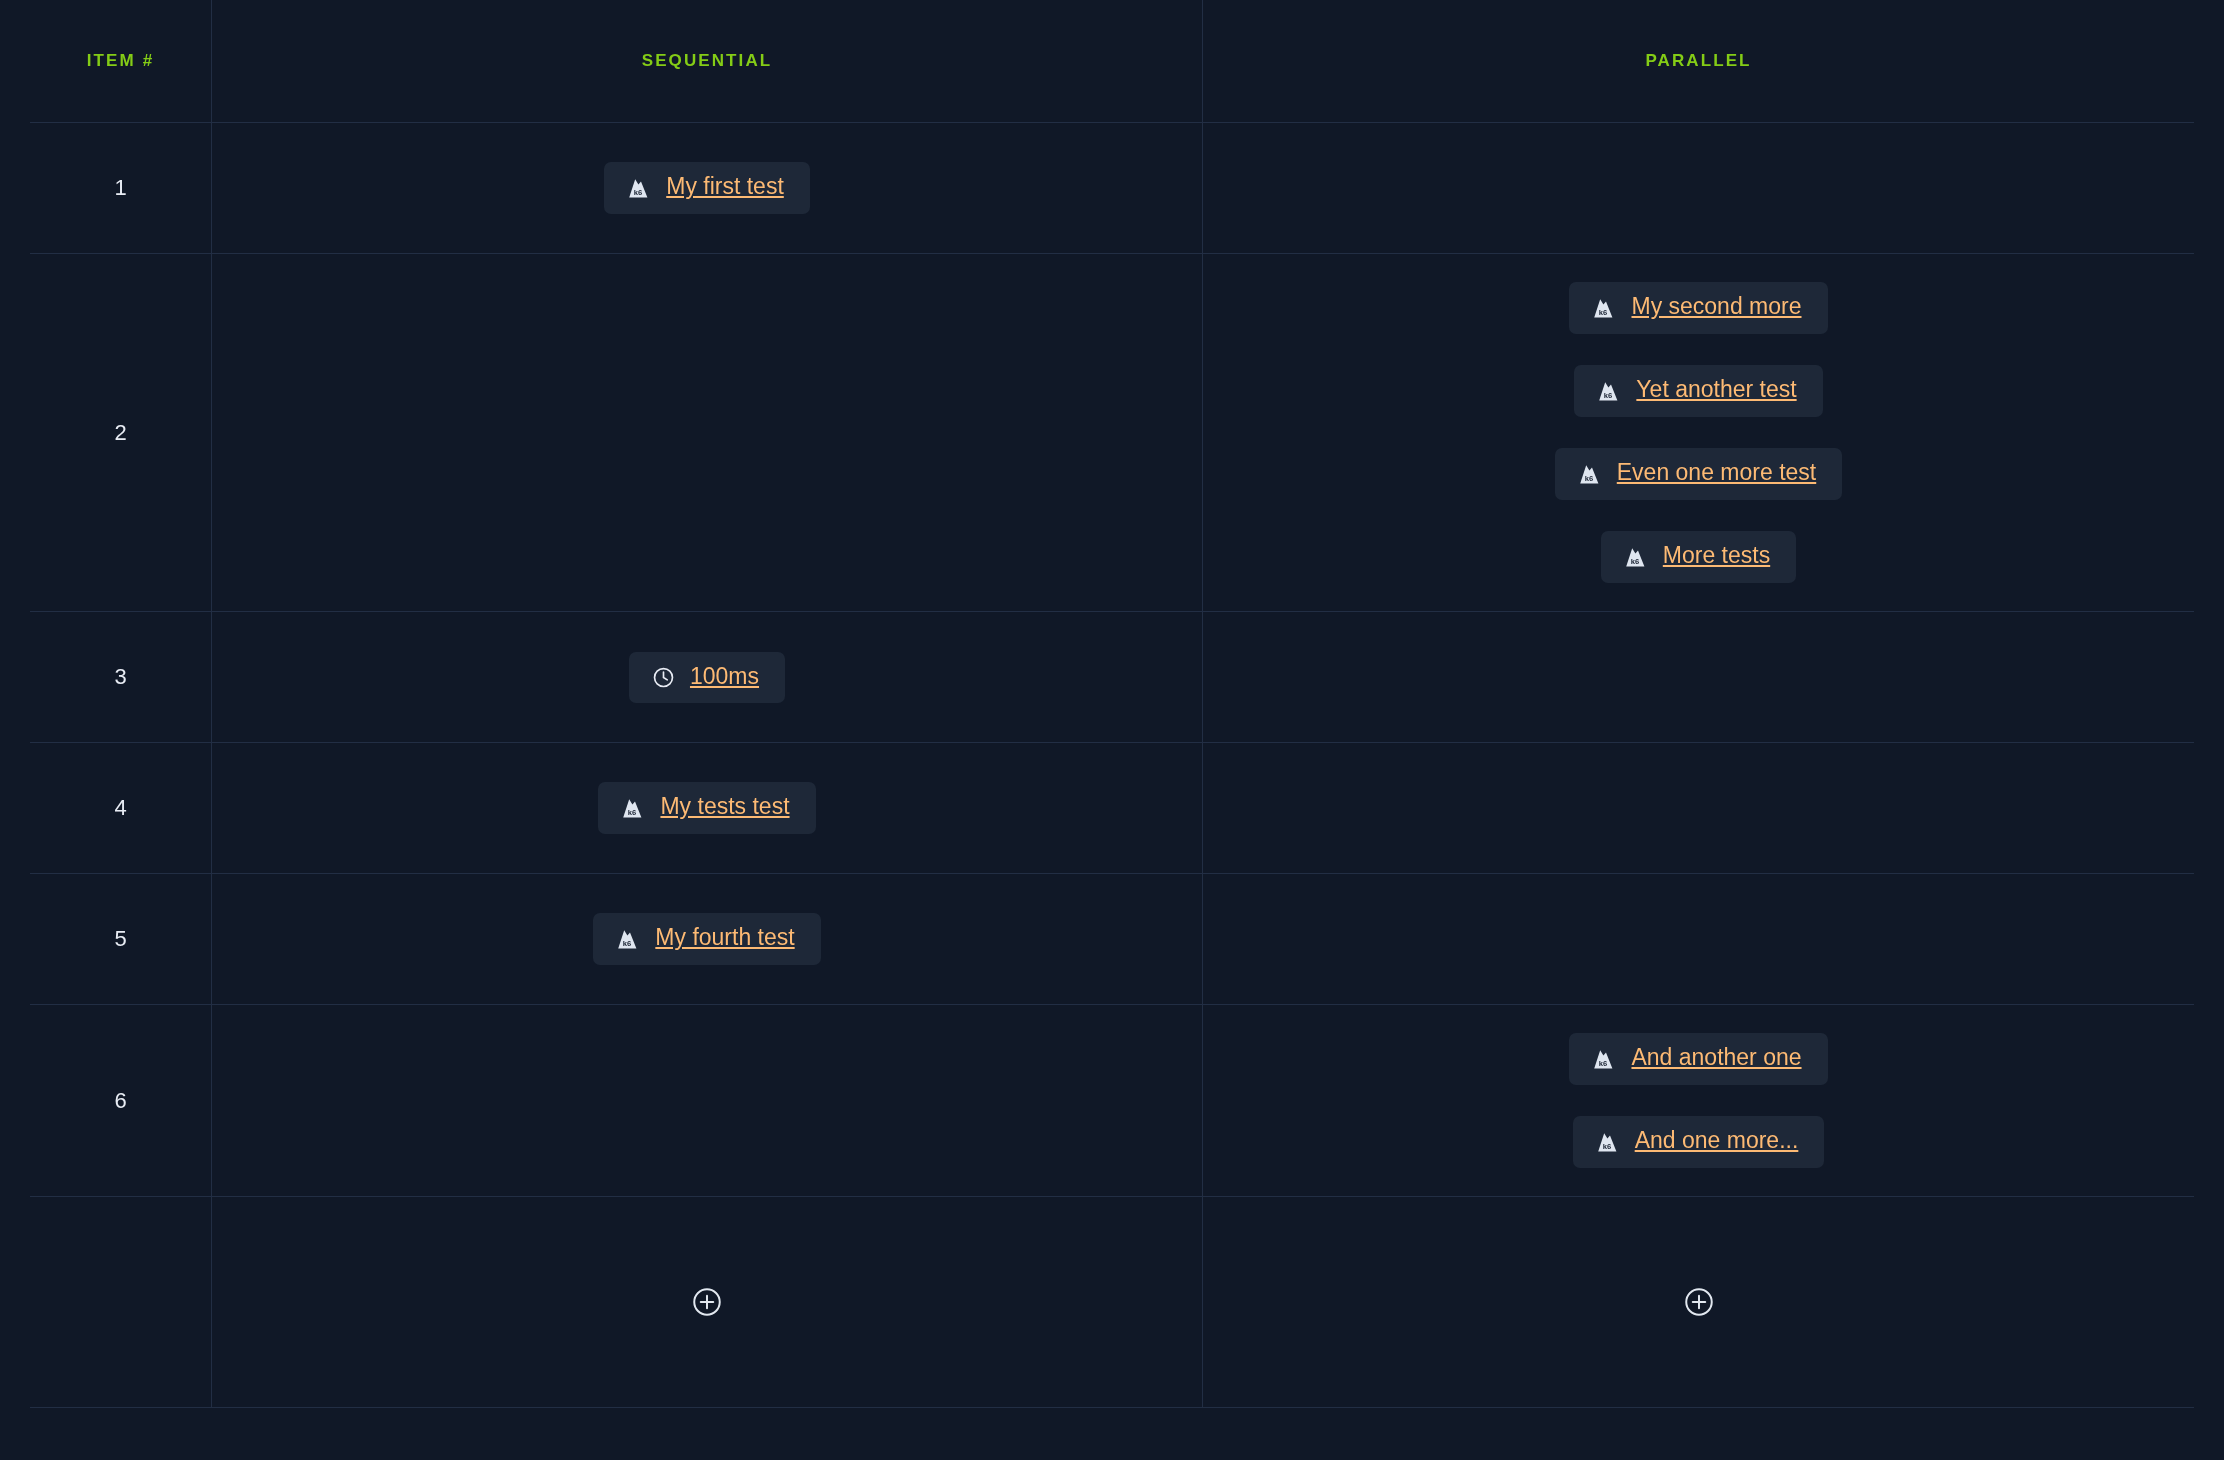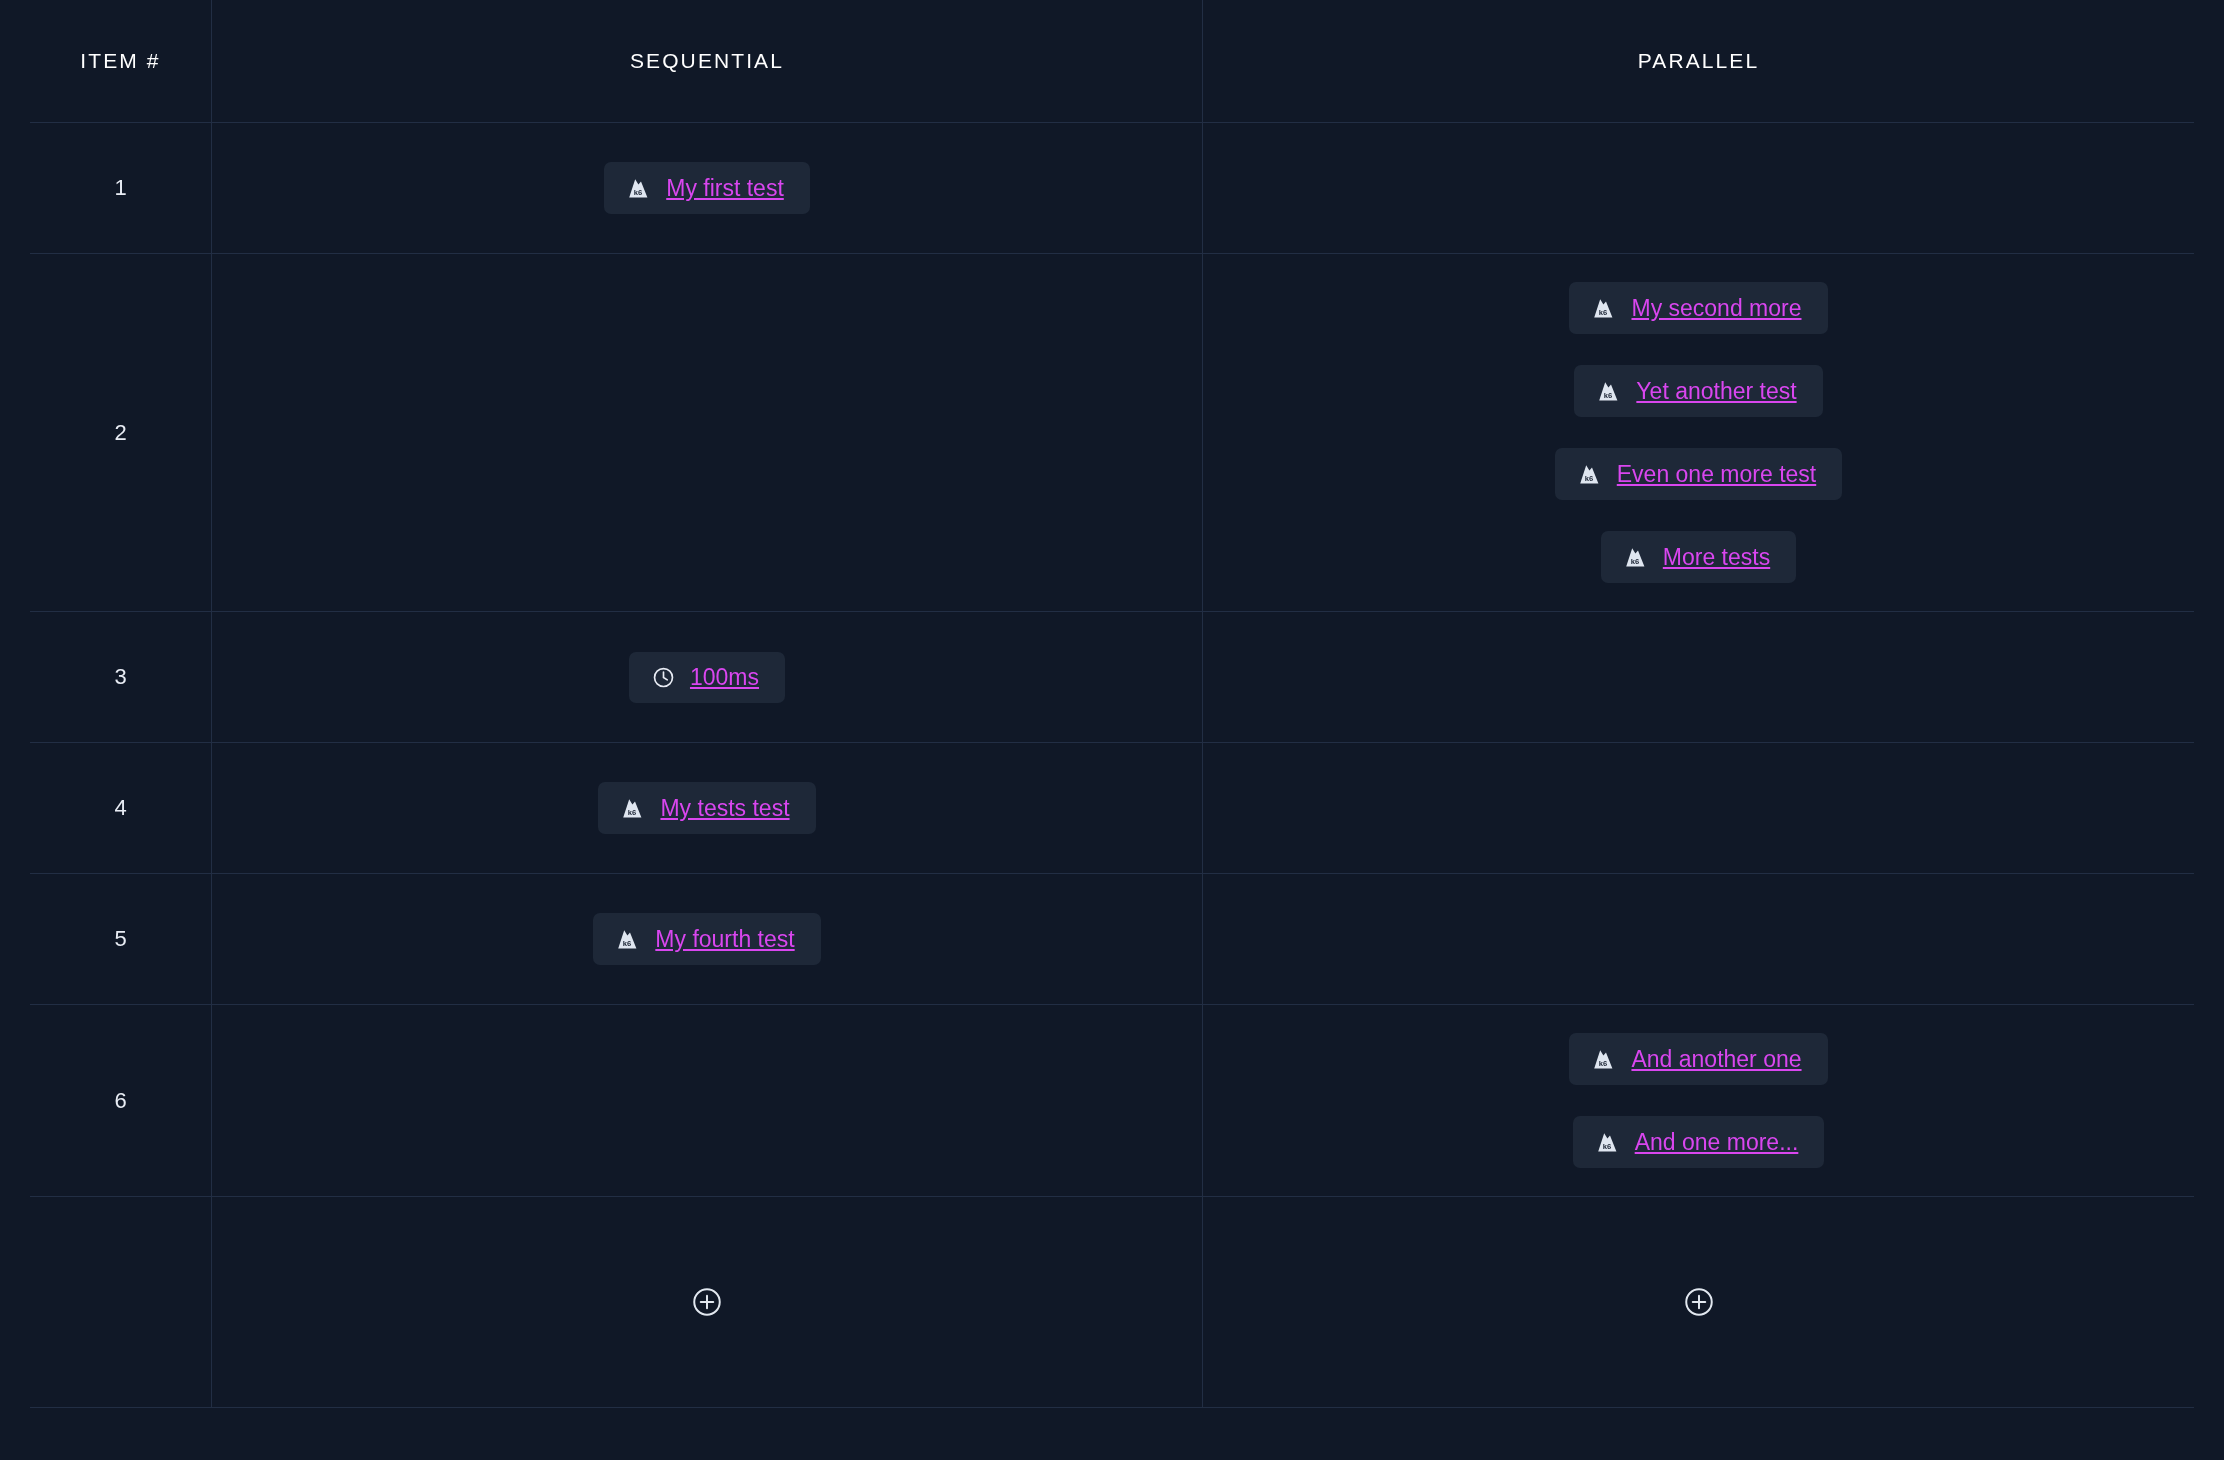--- a/index.html
+++ b/index.html
@@ -57,24 +57,24 @@
   .cell.par-col {
     width: 991px;
     flex: 0 0 991px;
   }
 
   
   .header-row .cell {
     height: 122px;
   }
   .th {
-    color: #ffffff;
-    font-size: 21px;
+    color: #84cc16;
+    font-size: 17px;
     letter-spacing: 2.1px;
-    font-weight: 400;
+    font-weight: 700;
     text-transform: uppercase;
     white-space: nowrap;
   }
 
   
   .body-row .cell { min-height: 130px; }
 
   .item-num {
     color: #e8ecf4;
     font-size: 22px;
@@ -86,26 +86,25 @@
     flex-direction: column;
     align-items: center;
     justify-content: center;
     gap: 31px;
     padding: 28px 0;
     width: 100%;
   }
 
   .chip {
     display: inline-flex;
-    align-items: center;
     gap: 14px;
     background: #1e2838;
     border-radius: 7px;
     padding: 13px 26px 13px 22px;
-    color: #d946ef;
+    color: #fdba74;
     font-size: 23px;
     line-height: 1;
     white-space: nowrap;
     cursor: pointer;
     user-select: none;
   }
 
   .chip-label { display: inline-block; text-decoration: underline; }
 
   .k6-icon {

